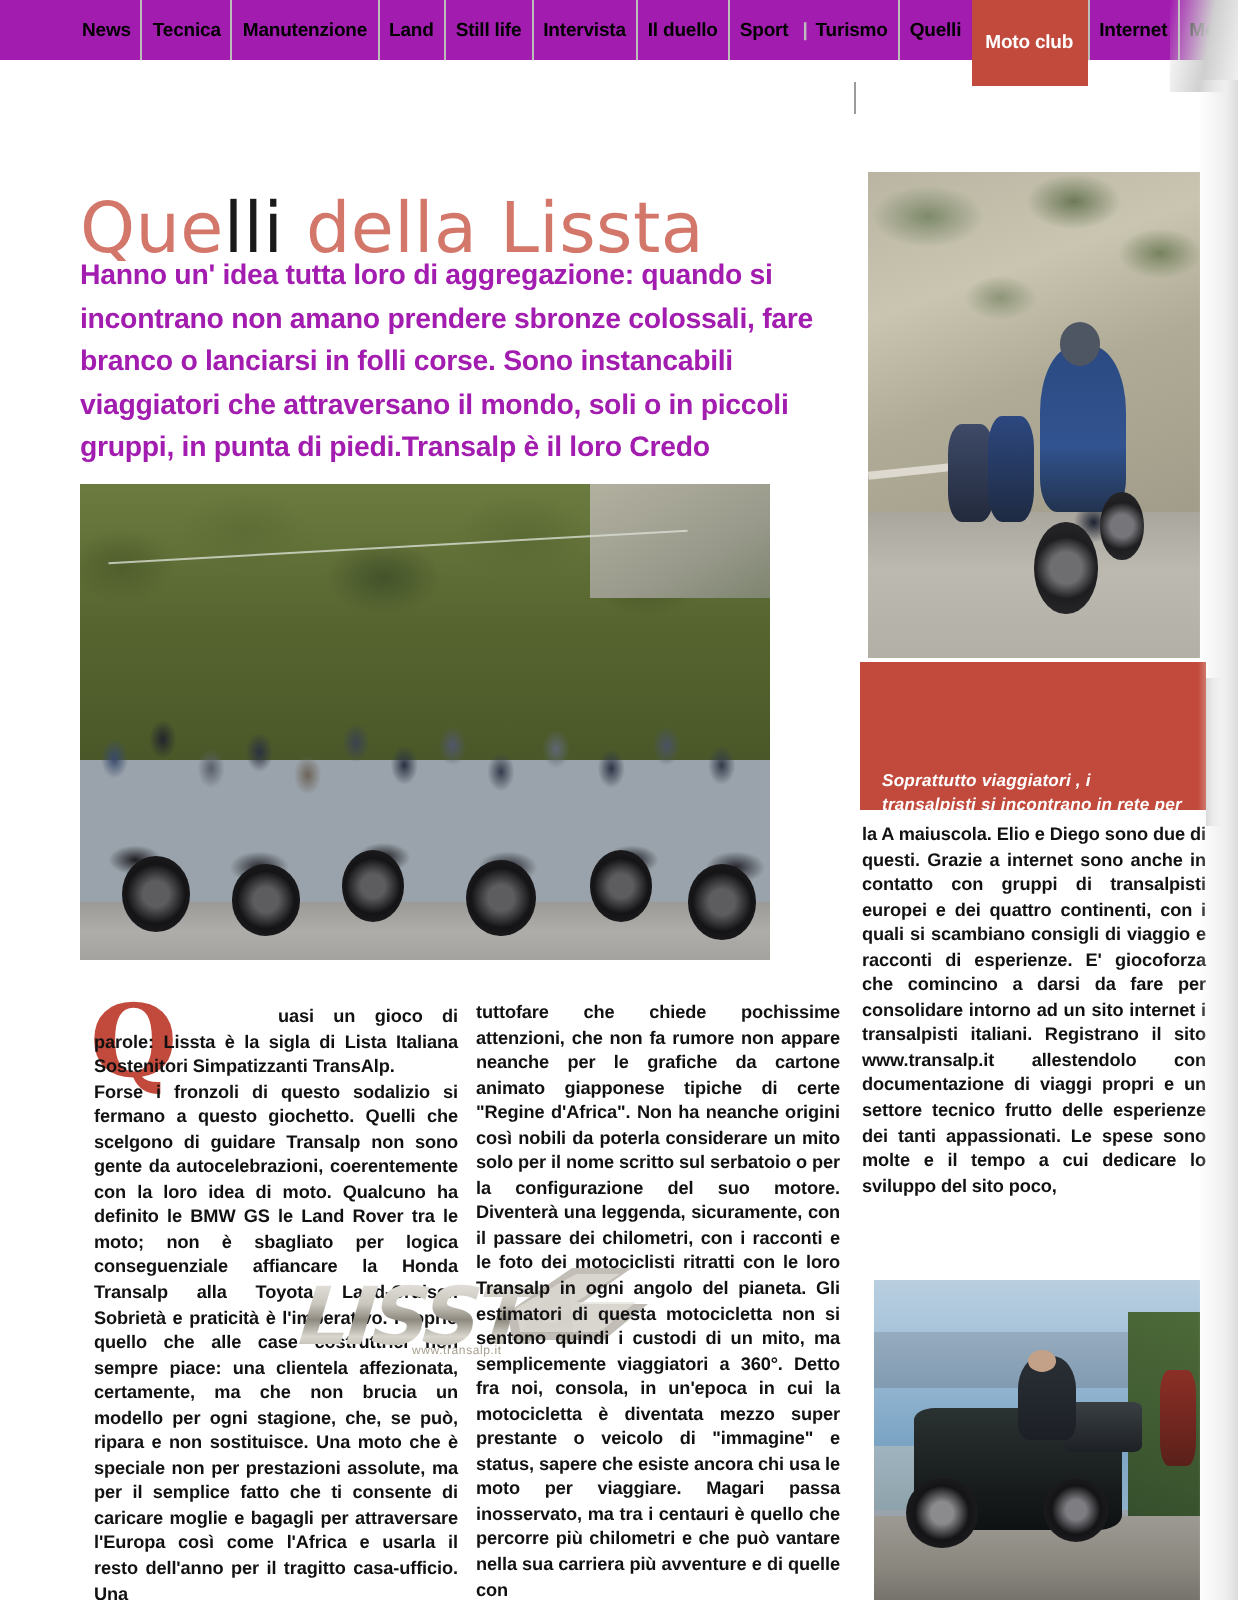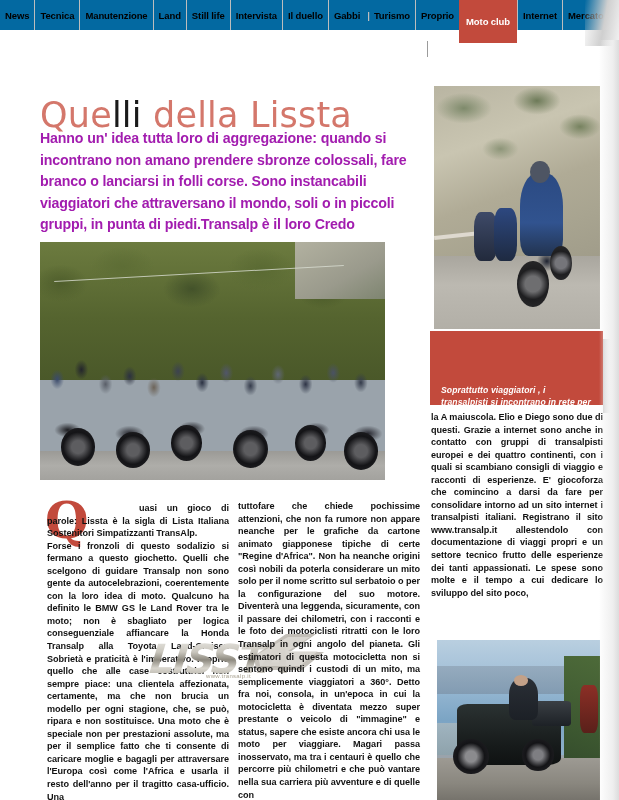--- a/index.html
+++ b/index.html
@@ -20,22 +20,23 @@
 
   
   #topnav {
     position: absolute;
     left: 0; top: 0;
     width: 619px;
     height: 30px;
     display: flex;
     align-items: stretch;
     justify-content: flex-start;
+    padding-left: 36px;
     box-sizing: border-box;
-    background: #0369a1;
+    background: #a21caf;
   }
   .nav-item {
     display: flex;
     align-items: center;
     justify-content: center;
     font-size: 9.5px;
     font-weight: bold;
     color: #000000;
     letter-spacing: -0.1px;
     padding: 0 5px;
@@ -426,28 +427,28 @@
     <div class="nav-item">
         <span>Still life</span>
       </div>
     <div class="nav-item">
         <span>Intervista</span>
       </div>
     <div class="nav-item">
         <span>Il duello</span>
       </div>
     <div class="nav-item">
-        <span>Gabbi</span>
+        <span>Sport</span>
       </div>
     <div class="nav-item sub">
         <span class="nav-sep-inline" style="color:#bdbdbd;padding-right:4px;">|</span>
         <span>Turismo</span>
       </div>
     <div class="nav-item">
-        <span>Proprio</span>
+        <span>Quelli</span>
       </div>
     <div class="nav-item active">
         <span>Moto club</span>
       </div>
     <div class="nav-item">
         <span>Internet</span>
       </div>
     <div class="nav-item">
         <span>Mercato</span>
       </div>

